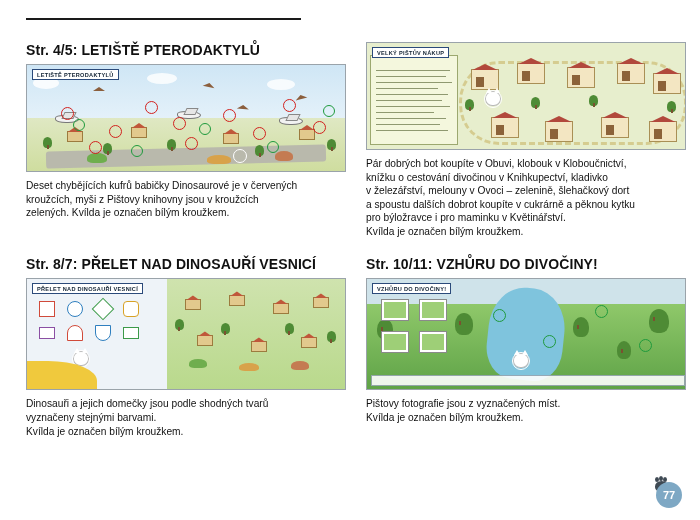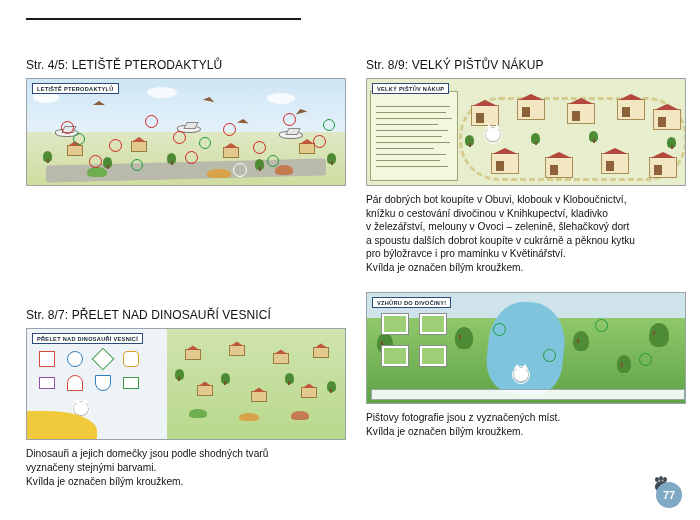--- a/index.html
+++ b/index.html
@@ -36,24 +36,24 @@
     margin-bottom: 22px;
   }
   .grid {
     display: grid;
     grid-template-columns: 320px 320px;
     grid-template-rows: auto auto;
     column-gap: 20px;
     row-gap: 18px;
   }
   .section-heading {
-    font-size: 12px;
-    font-weight: normal;
+    font-size: 14px;
+    font-weight: bold;
     color: #111;
-    margin: 16px 0 6px 0;
+    margin: 0 0 6px 0;
     letter-spacing: 0.1px;
   }
   .illus {
     width: 320px;
     height: 108px;
     border: 1px solid #9aa3aa;
     box-sizing: border-box;
     position: relative;
     overflow: hidden;
     background: #e8edd9;
@@ -296,24 +296,26 @@
         <div class="circleGreen" style="left:46px; top:54px;"></div>
         <div class="circleGreen" style="left:104px; top:80px;"></div>
         <div class="circleGreen" style="left:172px; top:58px;"></div>
         <div class="circleGreen" style="left:240px; top:76px;"></div>
         <div class="circleGreen" style="left:296px; top:40px;"></div>
 
         <div class="circleWhite" style="left:206px; top:84px;"></div>
 
         <div class="illus-label">LETIŠTĚ PTERODAKTYLŮ</div>
       </div>
+      <div class="caption">Deset chybějících kufrů babičky Dinosaurové je v červených
+kroužcích, myši z Pištovy knihovny jsou v kroužcích
+zelených. Kvílda je označen bílým kroužkem.</div>
     </div>
 
     <div class="section">
-      <div class="section-heading">Str. 8/9: VELKÝ PIŠTŮV NÁKUP</div>
       <div class="illus">
         <div class="bg2"></div>
         <div class="panel2">
           <div class="txtline" style="left:5px; top:14px; width:74px;"></div>
           <div class="txtline" style="left:5px; top:20px; width:70px;"></div>
           <div class="txtline" style="left:5px; top:26px; width:76px;"></div>
           <div class="txtline" style="left:5px; top:32px; width:62px;"></div>
           <div class="txtline" style="left:5px; top:38px; width:72px;"></div>
           <div class="txtline" style="left:5px; top:44px; width:66px;"></div>
           <div class="txtline" style="left:5px; top:50px; width:74px;"></div>
@@ -386,20 +388,21 @@
         </div>
         <div class="yellowhill"></div>
         <div class="illus-label">PŘELET NAD DINOSAUŘÍ VESNICÍ</div>
       </div>
       <div class="caption">Dinosauři a jejich domečky jsou podle shodných tvarů
 vyznačeny stejnými barvami.
 Kvílda je označen bílým kroužkem.</div>
     </div>
 
     <div class="section">
+      <div class="section-heading">Str. 10/11: VZHŮRU DO DIVOČINY!</div>
       <div class="illus tall">
         <div class="bg4"></div>
         <div class="jungle"></div>
         <div class="water4"></div>
 
         <div class="tree" style="left:10px; top:40px; width:16px; height:20px;"></div>
         <div class="tree" style="left:88px; top:34px; width:18px; height:22px;"></div>
         <div class="tree" style="left:206px; top:38px; width:16px; height:20px;"></div>
         <div class="tree" style="left:282px; top:30px; width:20px; height:24px;"></div>
         <div class="tree" style="left:250px; top:62px; width:14px; height:18px;"></div>

